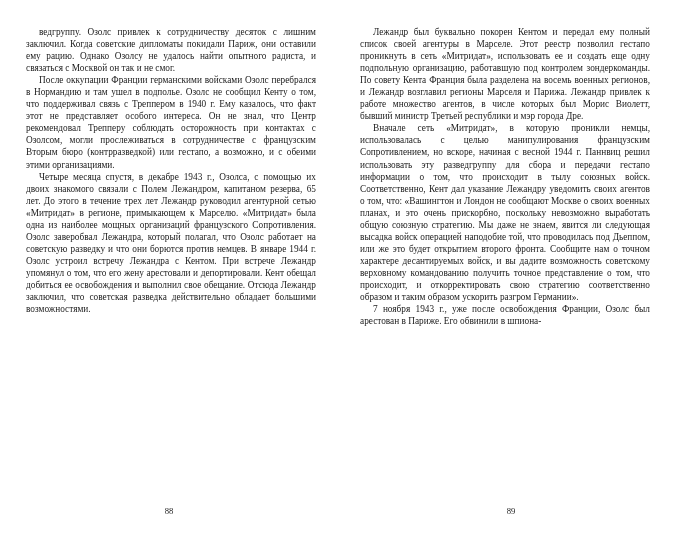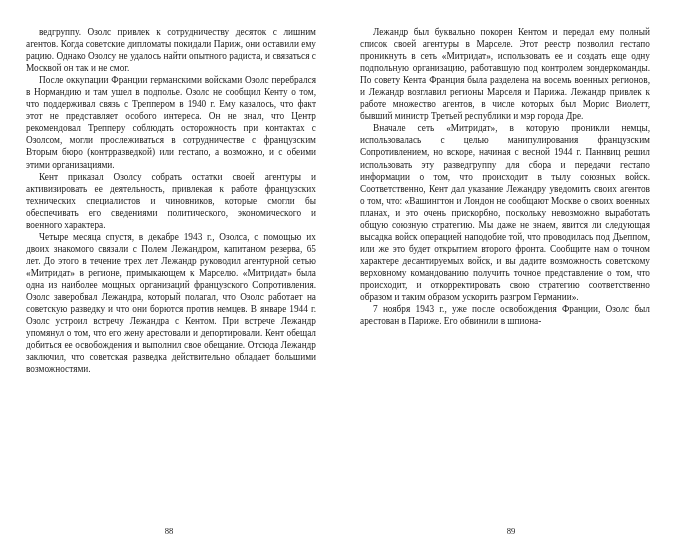--- a/index.html
+++ b/index.html
@@ -44,40 +44,39 @@
     font-size: 9.3px;
     line-height: 12.05px;
     text-align: justify;
     text-justify: inter-word;
     text-indent: 13px;
     hyphens: manual;
     -webkit-hyphens: manual;
   }
   .folio {
     position: absolute;
-    bottom: 4px;
+    bottom: 24px;
     width: 100%;
     left: 0;
     text-align: center;
     font-size: 8.6px;
     color: #1a1a1a;
   }
   .page-left .folio { padding-right: 4px; }
   .page-right .folio { padding-left: 4px; }
 </style>
 </head>
 <body>
 
 <div class="spread">
 
   <div class="page page-left">
     <div class="col">
-      <p>ведгруппу. Озолс привлек к сотрудничеству десяток с лишним агентов. Когда советские дипломаты покидали Париж, они оставили ему рацию. Однако Озолсу не удалось найти опытного радиста, и связаться с Москвой он так и не смог.</p>
+      <p>ведгруппу. Озолс привлек к сотрудничеству десяток с лишним заключил. Когда советские дипломаты покидали Париж, они оставили ему рацию. Однако Озолсу не удалось найти опытного радиста, и связаться с Москвой он так и не смог.</p>
       <p>После оккупации Франции германскими войсками Озолс перебрался в Нормандию и там ушел в подполье. Озолс не сообщил Кенту о том, что поддерживал связь с Треппером в 1940 г. Ему казалось, что факт этот не представляет особого интереса. Он не знал, что Центр рекомендовал Трепперу соблюдать осторожность при контактах с Озолсом, могли прослеживаться в сотрудничестве с французским Вторым бюро (контрразведкой) или гестапо, а возможно, и с обеими этими организациями.</p>
-      <p>Кент приказал Озолсу собрать остатки своей агентуры и активизировать ее деятельность, привлекая к работе французских технических специалистов и чиновников, которые смогли бы обеспечивать его сведениями политического, экономического и военного характера.</p>
       <p>Четыре месяца спустя, в декабре 1943 г., Озолса, с помощью их двоих знакомого связали с Полем Лежандром, капитаном резерва, 65 лет. До этого в течение трех лет Лежандр руководил агентурной сетью «Митридат» в регионе, примыкающем к Марселю. «Митридат» была одна из наиболее мощных организаций французского Сопротивления. Озолс заверобвал Лежандра, который полагал, что Озолс работает на советскую разведку и что они борются против немцев. В январе 1944 г. Озолс устроил встречу Лежандра с Кентом. При встрече Лежандр упомянул о том, что его жену арестовали и депортировали. Кент обещал добиться ее освобождения и выполнил свое обещание. Отсюда Лежандр заключил, что советская разведка действительно обладает большими возможностями.</p>
     </div>
     <div class="folio">88</div>
   </div>
 
   <div class="page page-right">
     <div class="col">
       <p>Лежандр был буквально покорен Кентом и передал ему полный список своей агентуры в Марселе. Этот реестр позволил гестапо проникнуть в сеть «Митридат», использовать ее и создать еще одну подпольную организацию, работавшую под контролем зондеркоманды. По совету Кента Франция была разделена на восемь военных регионов, и Лежандр возглавил регионы Марселя и Парижа. Лежандр привлек к работе множество агентов, в числе которых был Морис Виолетт, бывший министр Третьей республики и мэр города Дре.</p>
       <p>Вначале сеть «Митридат», в которую проникли немцы, использовалась с целью манипулирования французским Сопротивлением, но вскоре, начиная с весной 1944 г. Паннвиц решил использовать эту разведгруппу для сбора и передачи гестапо информации о том, что происходит в тылу союзных войск. Соответственно, Кент дал указание Лежандру уведомить своих агентов о том, что: «Вашингтон и Лондон не сообщают Москве о своих военных планах, и это очень прискорбно, поскольку невозможно выработать общую союзную стратегию. Мы даже не знаем, явится ли следующая высадка войск операцией наподобие той, что проводилась под Дьеппом, или же это будет открытием второго фронта. Сообщите нам о точном характере десантируемых войск, и вы дадите возможность советскому верховному командованию получить точное представление о том, что происходит, и откорректировать свою стратегию соответственно образом и таким образом ускорить разгром Германии».</p>
       <p>7 ноября 1943 г., уже после освобождения Франции, Озолс был арестован в Париже. Его обвинили в шпиона-</p>

